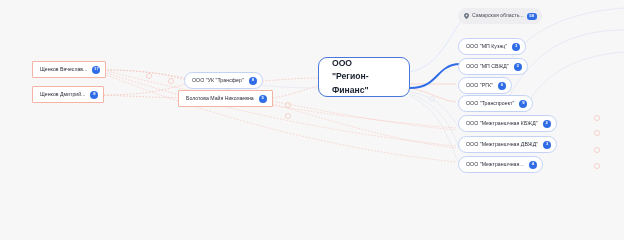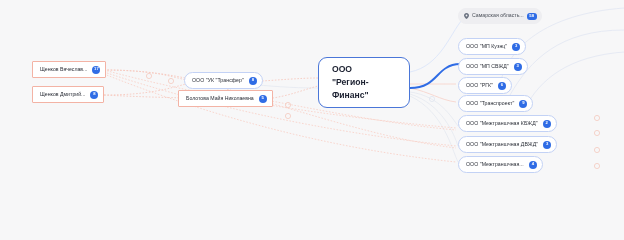--- a/index.html
+++ b/index.html
@@ -206,21 +206,21 @@
   <div class="node node-pill" style="left:184px; top:72px;">
     <span class="node-label">ООО "УК "Трансфер"</span>
     <span class="badge">8</span>
   </div>
 
   <div class="node node-rect" style="left:178px; top:90px;">
     <span class="node-label">Болотова Майя Николаевна</span>
     <span class="badge">5</span>
   </div>
 
-  <div id="node-center" style="left:318px; top:57px; width:92px; height:51px;">
+  <div id="node-center" style="left:318px; top:57px; width:92px; height:40px;">
     <div class="center-line">ООО</div>
     <div class="center-line">"Регион-</div>
     <div class="center-line">Финанс"</div>
   </div>
 
   <div class="node node-pill" style="left:458px; top:38px;">
     <span class="node-label">ООО "МП Кузнц"</span>
     <span class="badge">3</span>
   </div>
 

